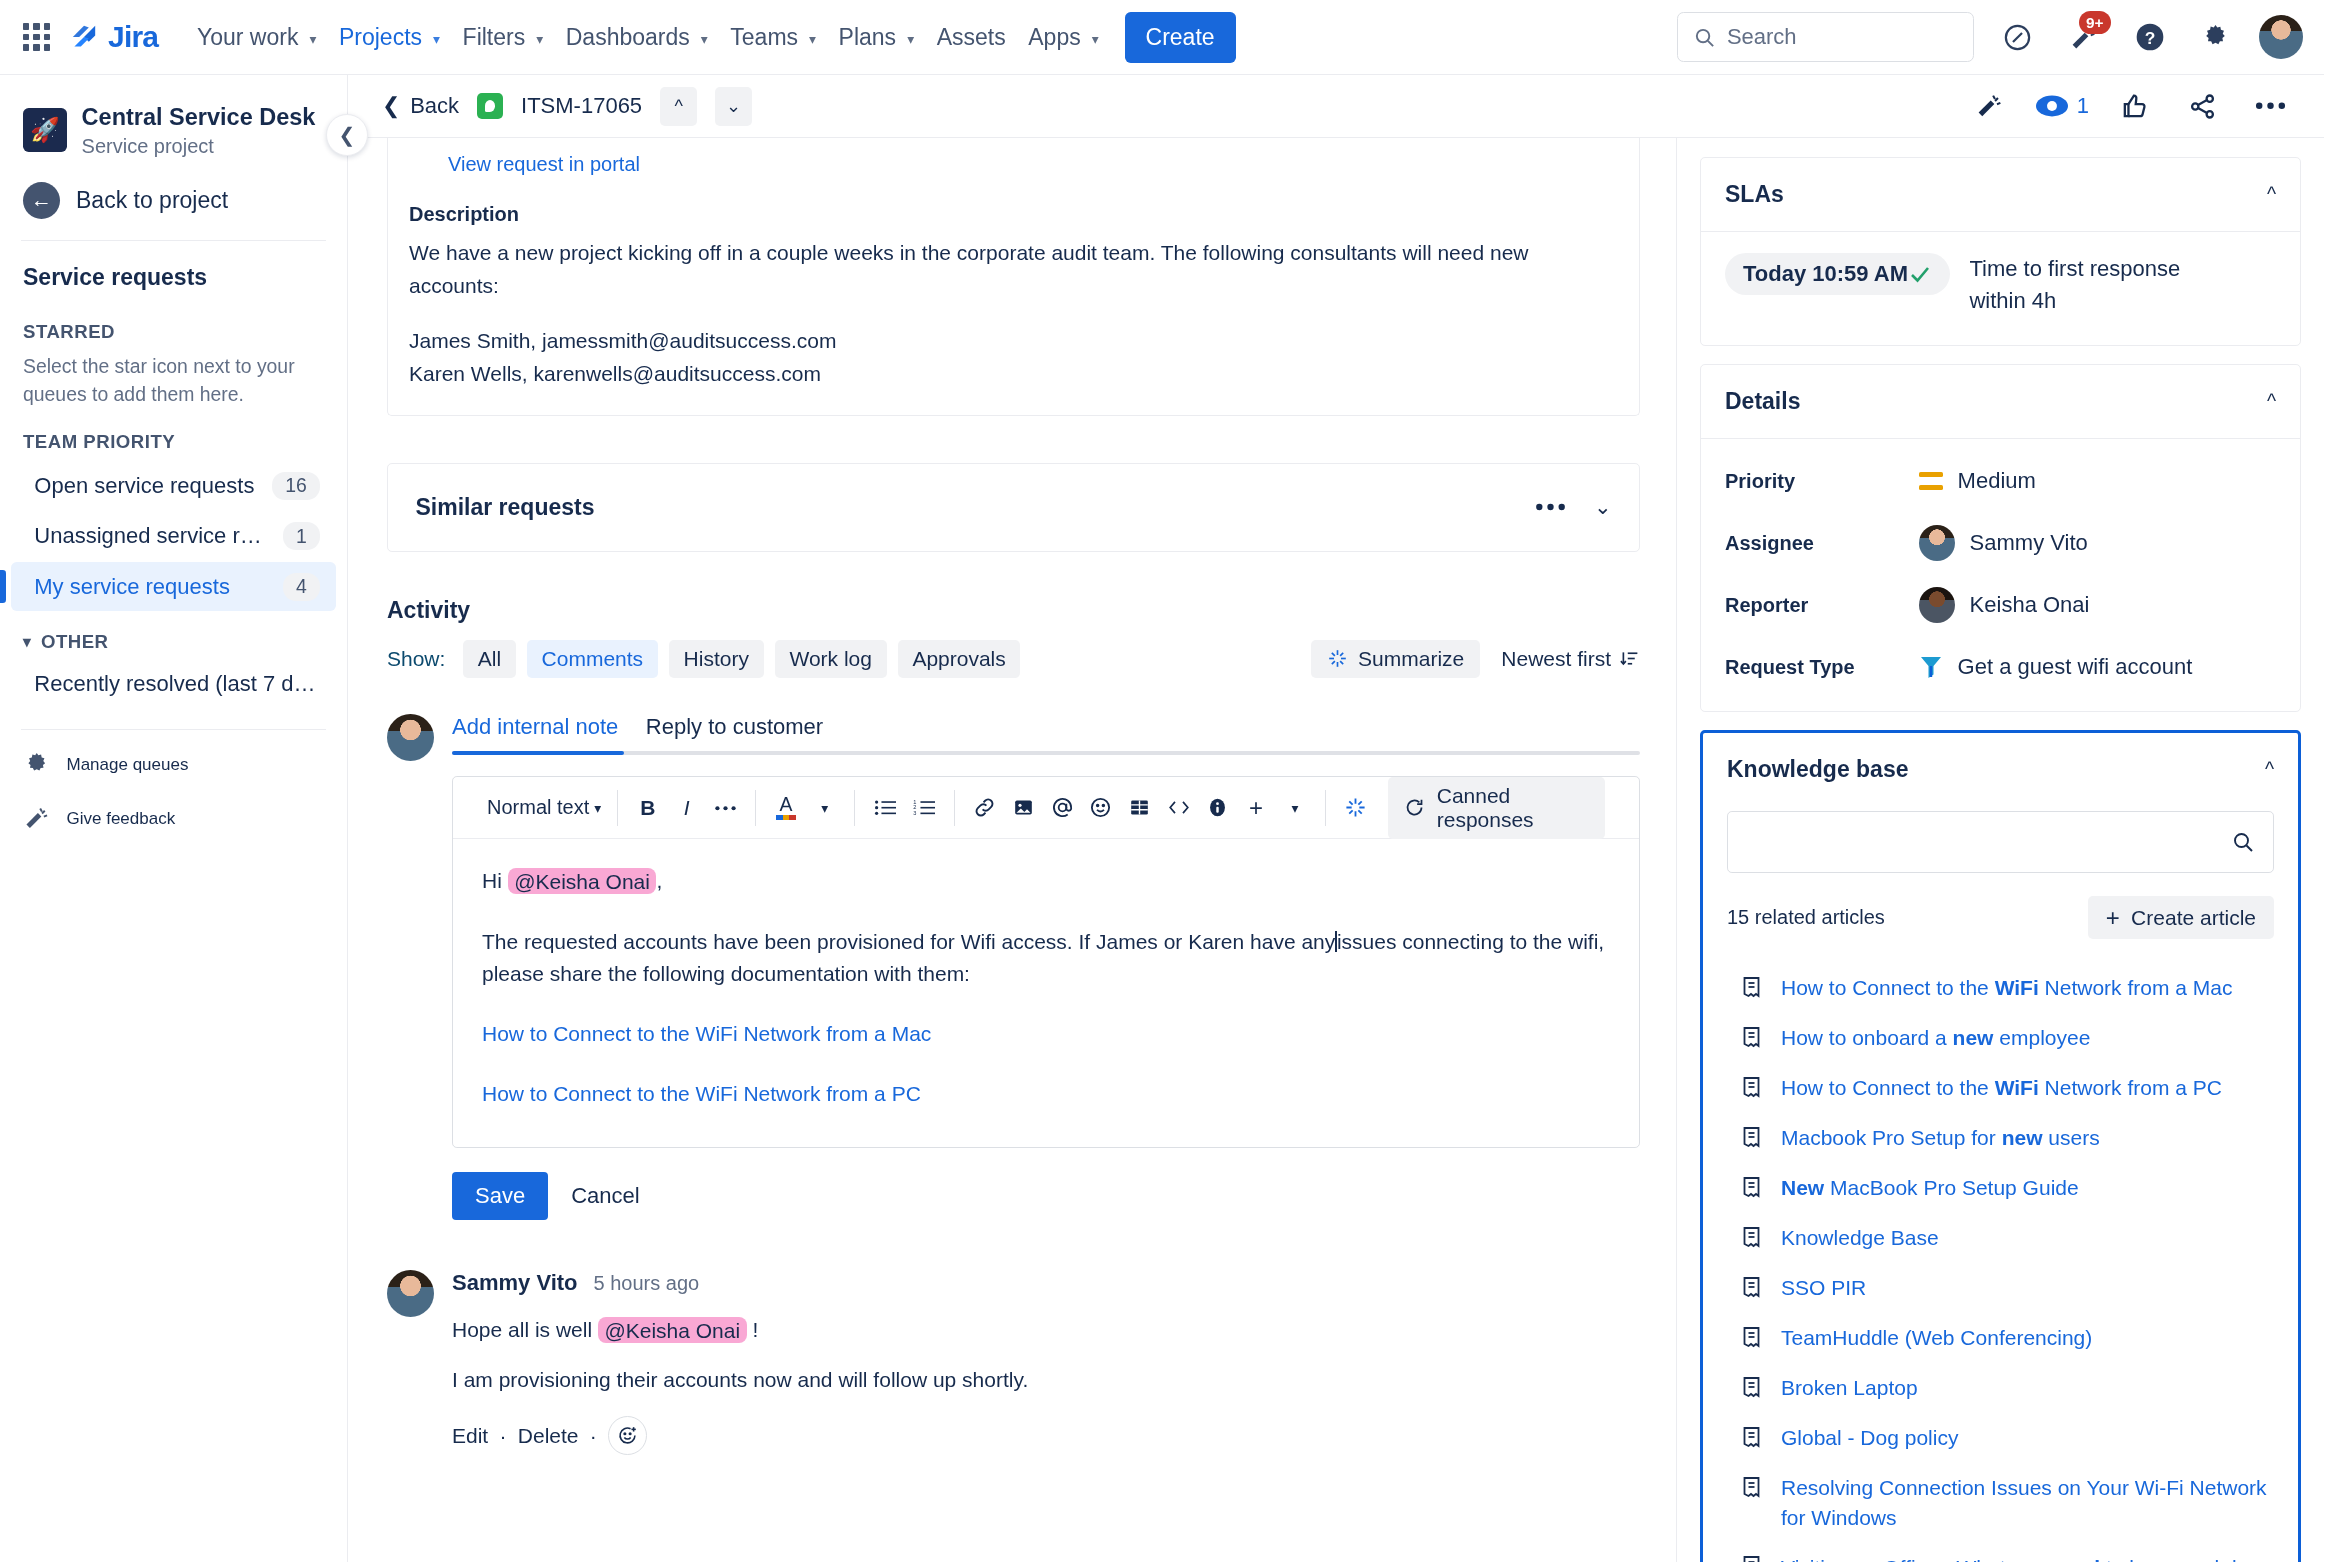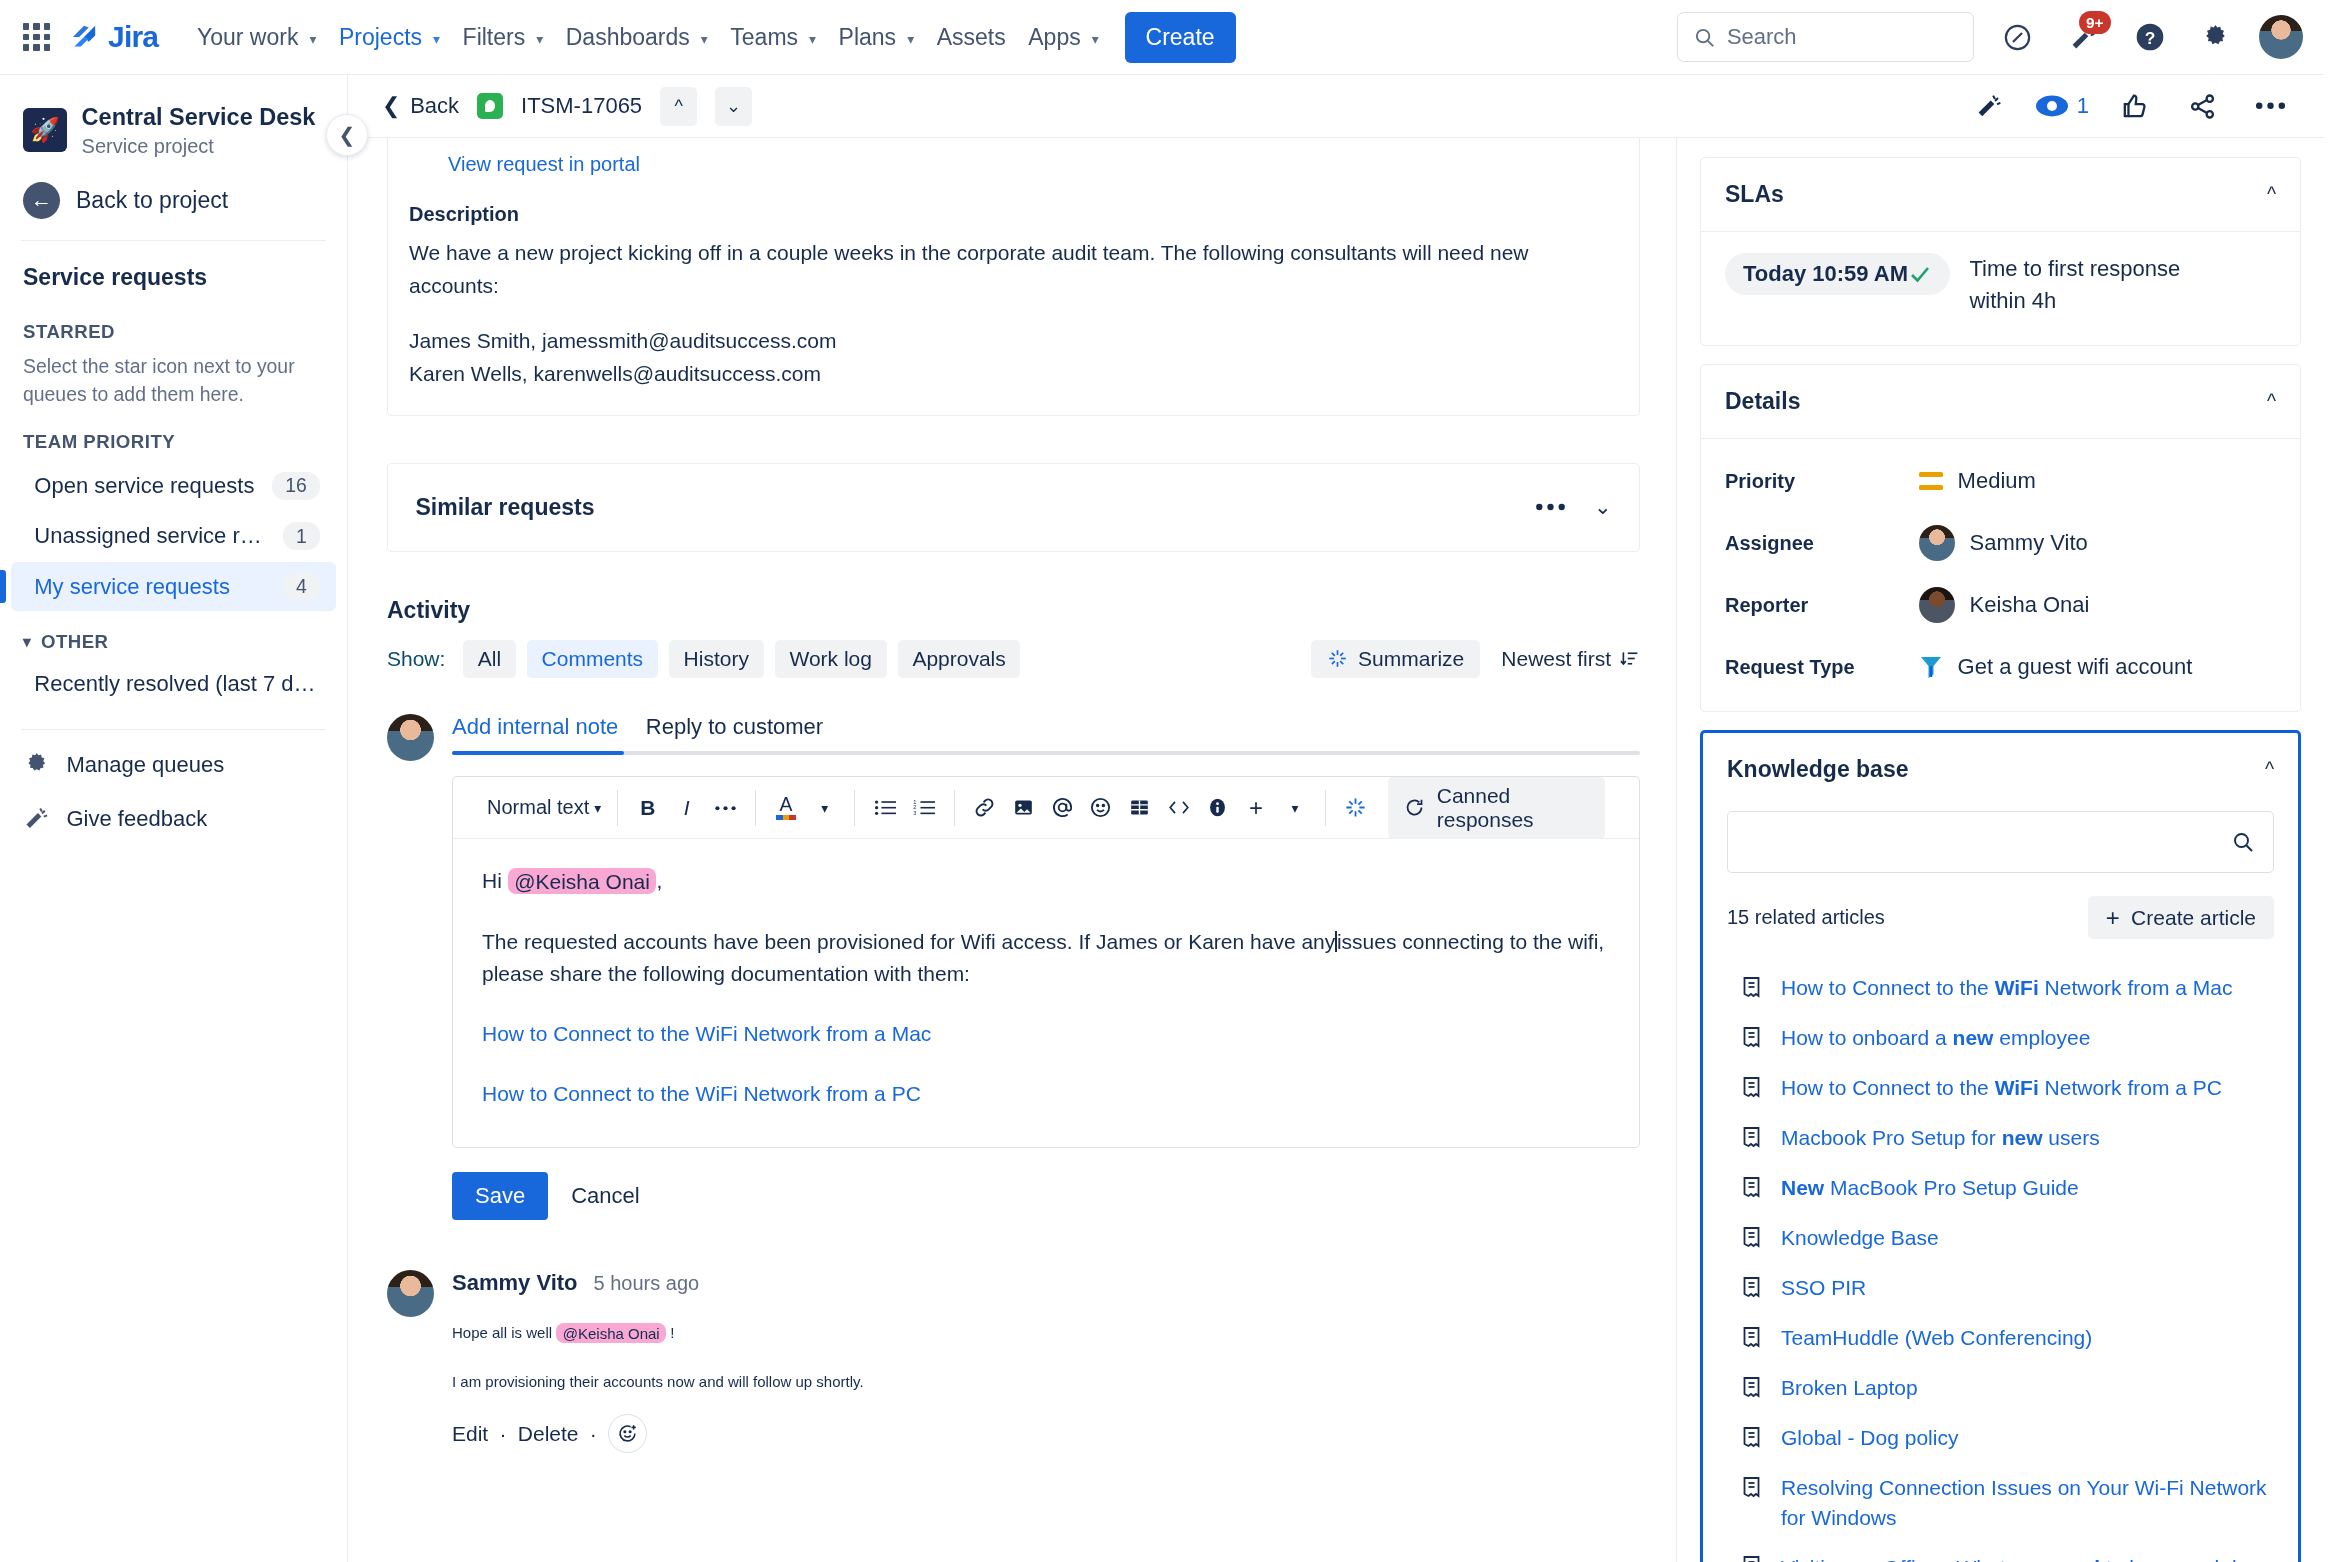--- a/index.html
+++ b/index.html
@@ -69,21 +69,21 @@
   .qitem { display:flex; align-items:center; justify-content:space-between; padding: 10.5px 16px 10.5px 23px;
     margin: 1.6px 11.3px; border-radius:5.7px; cursor:pointer; position:relative;}
   .qitem span.lbl { font-size:22px; color:#172B4D; white-space:nowrap; overflow:hidden; text-overflow:ellipsis; }
   .qitem .cnt { font-size:19.4px; color:#44546F; background:#F1F2F4; border-radius:13px; padding:2.4px 13px; flex:none; margin-left:9.7px;}
   .qitem.sel { background:#E9F2FE; }
   .qitem.sel span.lbl { color:#1868DB; }
   .qitem.sel:before { content:""; position:absolute; left:-11.3px; top:8px; bottom:8px; width:5.7px;
     background:#1868DB; border-radius:0 3.2px 3.2px 0; }
   .sb-bottom { padding: 8px 0 0 0; }
   .sb-link { display:flex; align-items:center; gap:16px; padding: 13px 23px; cursor:pointer; }
-  .sb-link span { font-size:22px; color:#172B4D; }
+  .sb-link span { font-size:17px; color:#172B4D; }
   .collapse-btn { position:absolute; right:-21px; top:39px; width:42px; height:42px; border-radius:50%;
     background:#fff; border:0.8px solid #EBECF0; box-shadow:0 1.6px 4.9px rgba(9,30,66,.15);
     display:flex; align-items:center; justify-content:center; cursor:pointer; z-index:20; color:#44546F; font-size:20px;}
 
   
   .main { flex:1; min-width:0; display:flex; flex-direction:column; background:#fff; }
   .issue-bar { height:63px; min-height:63px; display:flex; align-items:center; gap:18px; padding: 0 31px 0 34px;
     border-bottom:0.8px solid #EBECF0; }
   .back-link { display:flex; align-items:center; gap:9.7px; font-size:22px; color:#172B4D; cursor:pointer; }
   .itype { width:26px; height:26px; border-radius:4.9px; background:#2BB152; display:flex; align-items:center;
@@ -148,21 +148,21 @@
   .save-row { display:flex; align-items:center; gap:23px; margin-top:24px; }
   .btn-primary { background:#1868DB; color:#fff; border:none; border-radius:4px; font-size:22px;
     padding: 11.3px 23px; cursor:pointer; }
   .btn-sub { font-size:22px; color:#172B4D; cursor:pointer; }
 
   .comment { margin-top:50px; display:flex; gap:18px; }
   .cmt-body { flex:1; min-width:0; }
   .cmt-head { display:flex; align-items:baseline; gap:16px; }
   .cmt-auth { font-size:22px; font-weight:700; color:#172B4D; cursor:pointer; }
   .cmt-time { font-size:20px; color:#626F86; cursor:pointer; }
-  .cmt-p { font-size:15px; color:#172B4D; margin-top:26px; line-height:1.5;}
+  .cmt-p { font-size:21px; color:#172B4D; margin-top:18px; line-height:1.5;}
   .cmt-actions { display:flex; align-items:center; gap:11.3px; margin-top:21px; font-size:21px; color:#172B4D;}
   .cmt-actions a { color:#172B4D; text-decoration:none; cursor:pointer; }
   .emoji-btn { width:39px; height:39px; border-radius:50%; border:0.8px solid #DCDFE4; display:flex;
     align-items:center; justify-content:center; cursor:pointer; font-size:19.4px;}
 
   
   .right { width:648px; min-width:648px; border-left:0.8px solid #EBECF0; background:#fff;
     padding: 19.4px 23px 0 23px; overflow:hidden; }
   .panel { border:0.8px solid #EBECF0; border-radius:4.9px; margin-bottom:18px; }
   .panel-h { display:flex; align-items:center; padding: 23px 24px; }

